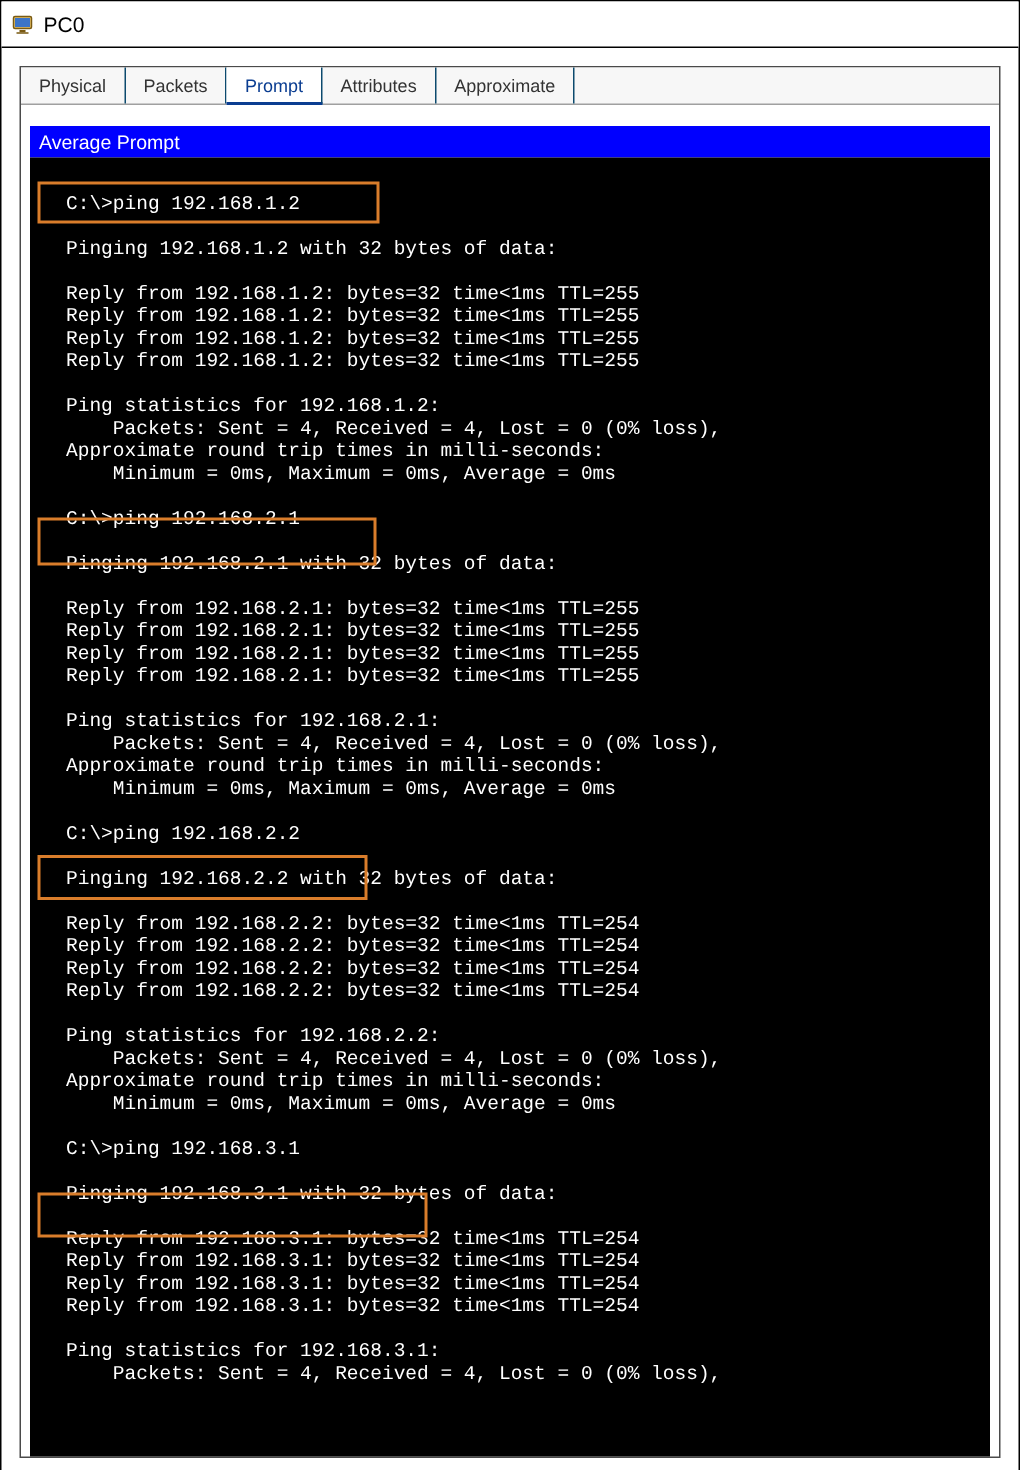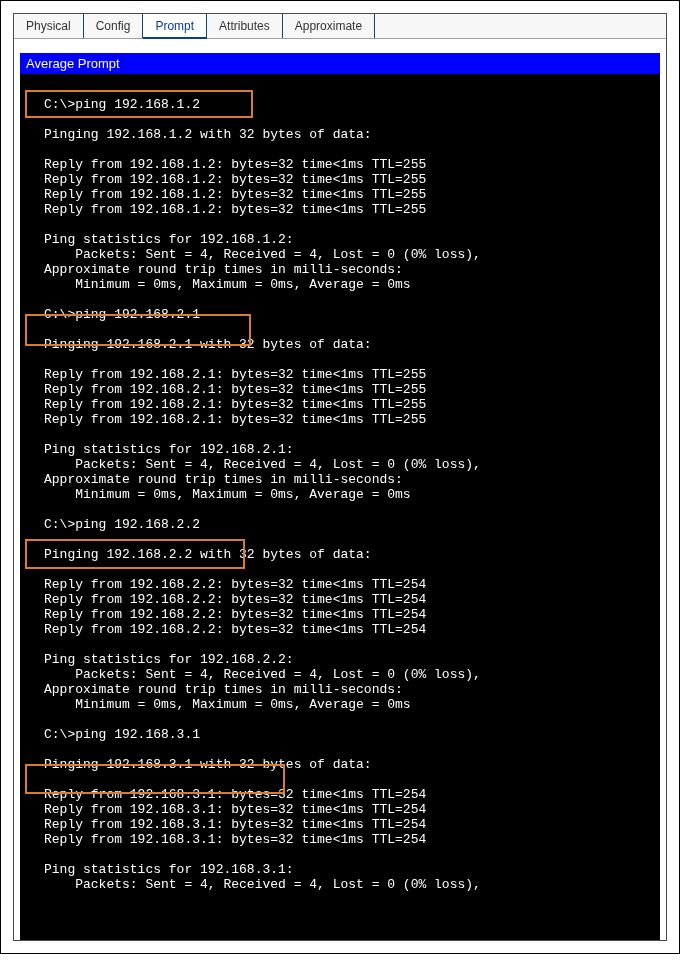--- a/index.html
+++ b/index.html
@@ -90,27 +90,38 @@
     border: 2px solid #d97d2b;
     box-sizing: border-box;
     pointer-events: none;
   }
 </style>
 </head>
 <body>
 
 <div class="window">
 
+  <div class="titlebar">
+    <span class="icon">
+      <svg viewBox="0 0 16 16" width="16" height="16">
+        <rect x="2" y="3" width="12" height="8" rx="1" fill="#e8c268" stroke="#7a5a12" stroke-width="1"></rect>
+        <rect x="3" y="4" width="10" height="6" fill="#3c74c7"></rect>
+        <rect x="6" y="12" width="4" height="1.5" fill="#7a5a12"></rect>
+        <rect x="4" y="13.5" width="8" height="1" fill="#7a5a12"></rect>
+      </svg>
+    </span>
+    <span class="title">PC0</span>
+  </div>
 
   <div class="outer-body">
     <div class="inner-panel">
 
       <div class="tabs" id="tab-strip">
           <div class="tab">Physical</div>
-          <div class="tab">Config</div>
+          <div class="tab">Packets</div>
           <div class="tab active">Prompt</div>
           <div class="tab">Attributes</div>
           <div class="tab">Approximate</div>
         </div>
 
       <div class="content">
         <div class="cmd-header">Average Prompt</div>
         <div class="terminal" id="terminal"><div class="term-line">&nbsp;</div><div class="term-line">C:\&gt;ping 192.168.1.2</div><div class="term-line">&nbsp;</div><div class="term-line">Pinging 192.168.1.2 with 32 bytes of data:</div><div class="term-line">&nbsp;</div><div class="term-line">Reply from 192.168.1.2: bytes=32 time&lt;1ms TTL=255</div><div class="term-line">Reply from 192.168.1.2: bytes=32 time&lt;1ms TTL=255</div><div class="term-line">Reply from 192.168.1.2: bytes=32 time&lt;1ms TTL=255</div><div class="term-line">Reply from 192.168.1.2: bytes=32 time&lt;1ms TTL=255</div><div class="term-line">&nbsp;</div><div class="term-line">Ping statistics for 192.168.1.2:</div><div class="term-line">    Packets: Sent = 4, Received = 4, Lost = 0 (0% loss),</div><div class="term-line">Approximate round trip times in milli-seconds:</div><div class="term-line">    Minimum = 0ms, Maximum = 0ms, Average = 0ms</div><div class="term-line">&nbsp;</div><div class="term-line">C:\&gt;ping 192.168.2.1</div><div class="term-line">&nbsp;</div><div class="term-line">Pinging 192.168.2.1 with 32 bytes of data:</div><div class="term-line">&nbsp;</div><div class="term-line">Reply from 192.168.2.1: bytes=32 time&lt;1ms TTL=255</div><div class="term-line">Reply from 192.168.2.1: bytes=32 time&lt;1ms TTL=255</div><div class="term-line">Reply from 192.168.2.1: bytes=32 time&lt;1ms TTL=255</div><div class="term-line">Reply from 192.168.2.1: bytes=32 time&lt;1ms TTL=255</div><div class="term-line">&nbsp;</div><div class="term-line">Ping statistics for 192.168.2.1:</div><div class="term-line">    Packets: Sent = 4, Received = 4, Lost = 0 (0% loss),</div><div class="term-line">Approximate round trip times in milli-seconds:</div><div class="term-line">    Minimum = 0ms, Maximum = 0ms, Average = 0ms</div><div class="term-line">&nbsp;</div><div class="term-line">C:\&gt;ping 192.168.2.2</div><div class="term-line">&nbsp;</div><div class="term-line">Pinging 192.168.2.2 with 32 bytes of data:</div><div class="term-line">&nbsp;</div><div class="term-line">Reply from 192.168.2.2: bytes=32 time&lt;1ms TTL=254</div><div class="term-line">Reply from 192.168.2.2: bytes=32 time&lt;1ms TTL=254</div><div class="term-line">Reply from 192.168.2.2: bytes=32 time&lt;1ms TTL=254</div><div class="term-line">Reply from 192.168.2.2: bytes=32 time&lt;1ms TTL=254</div><div class="term-line">&nbsp;</div><div class="term-line">Ping statistics for 192.168.2.2:</div><div class="term-line">    Packets: Sent = 4, Received = 4, Lost = 0 (0% loss),</div><div class="term-line">Approximate round trip times in milli-seconds:</div><div class="term-line">    Minimum = 0ms, Maximum = 0ms, Average = 0ms</div><div class="term-line">&nbsp;</div><div class="term-line">C:\&gt;ping 192.168.3.1</div><div class="term-line">&nbsp;</div><div class="term-line">Pinging 192.168.3.1 with 32 bytes of data:</div><div class="term-line">&nbsp;</div><div class="term-line">Reply from 192.168.3.1: bytes=32 time&lt;1ms TTL=254</div><div class="term-line">Reply from 192.168.3.1: bytes=32 time&lt;1ms TTL=254</div><div class="term-line">Reply from 192.168.3.1: bytes=32 time&lt;1ms TTL=254</div><div class="term-line">Reply from 192.168.3.1: bytes=32 time&lt;1ms TTL=254</div><div class="term-line">&nbsp;</div><div class="term-line">Ping statistics for 192.168.3.1:</div><div class="term-line">    Packets: Sent = 4, Received = 4, Lost = 0 (0% loss),</div><div class="highlight-box" style="left: 5px; top: 16px; width: 228px; height: 28px;"></div><div class="highlight-box" style="left: 5px; top: 240px; width: 226px; height: 32px;"></div><div class="highlight-box" style="left: 5px; top: 465px; width: 220px; height: 30px;"></div><div class="highlight-box" style="left: 5px; top: 690px; width: 260px; height: 30px;"></div></div>
       </div>
 

